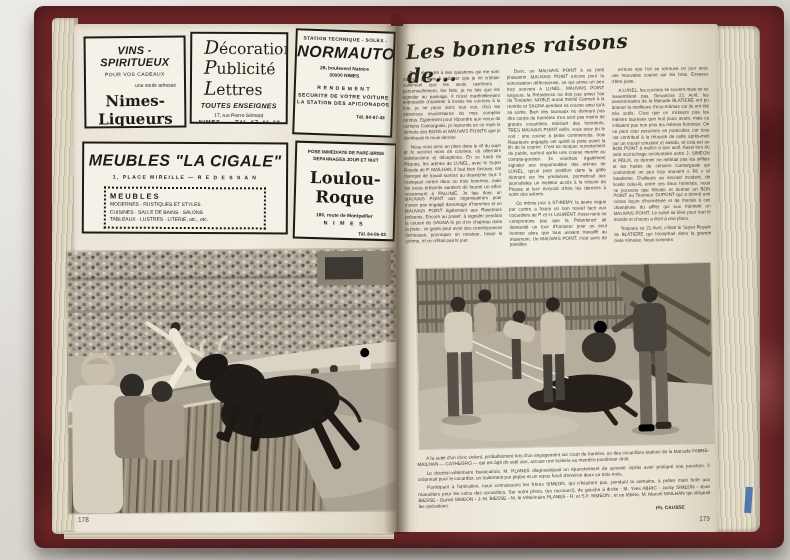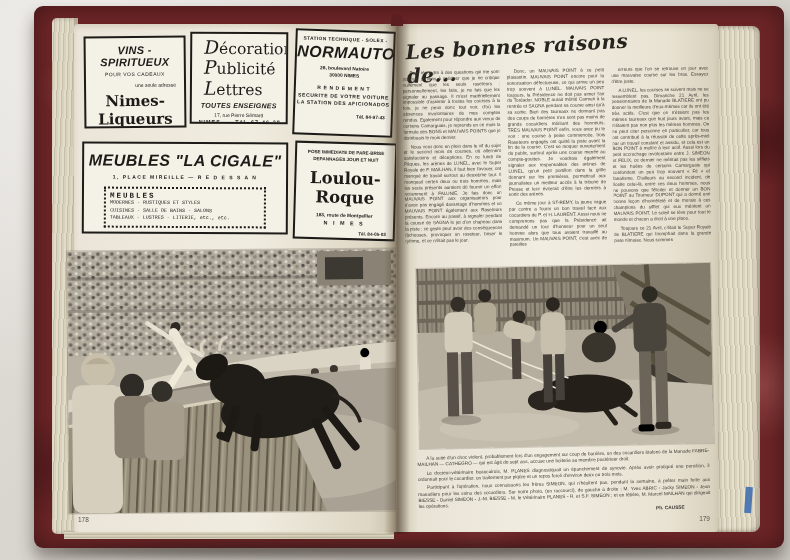--- a/index.html
+++ b/index.html
@@ -56,21 +56,21 @@
   .dec-foot{display:flex;justify-content:space-between;padding:1px 5px 0 7px;font-size:5.4px;font-weight:bold;letter-spacing:1px;}
   .ad-norm{left:220px;top:6px;width:100px;height:106px;padding-top:5px;transform:rotate(2deg);}
   .norm-top{font-size:4.8px;font-weight:bold;letter-spacing:.4px;}
   .norm-brand{font-size:16px;font-weight:bold;font-style:italic;letter-spacing:.5px;margin-top:2px;}
   .norm-addr{font-size:4.8px;font-weight:bold;margin-top:4px;line-height:1.4;}
   .norm-sub{font-size:5px;font-weight:bold;margin-top:6px;line-height:1.5;letter-spacing:.6px;}
   .norm-tel{font-size:4.8px;font-weight:bold;text-align:right;padding-right:6px;margin-top:6px;}
   .ad-meub{left:8px;top:118px;width:206px;height:92px;padding-top:8px;transform:rotate(.3deg);}
   .meub-brand{font-size:16px;font-weight:bold;font-style:italic;letter-spacing:.5px;}
   .meub-addr{font-size:5px;font-weight:bold;letter-spacing:1.5px;margin-top:4px;}
-  .meub-inner{margin:7px auto 0 auto;width:150px;border:2px dotted #1d1b18;padding:3px 4px;text-align:left;font-family:Liberation Mono, monospace;}
+  .meub-inner{margin:7px auto 0 auto;width:150px;border:2px dotted #1d1b18;padding:3px 4px;text-align:left;}
   .meub-inner-title{font-weight:bold;font-size:7.5px;letter-spacing:2px;}
   .meub-inner-line{font-size:5px;line-height:1.5;}
   .ad-loulou{left:220px;top:118px;width:102px;height:98px;padding-top:6px;transform:rotate(1.6deg);}
   .lr-top{font-size:4.6px;font-weight:bold;line-height:1.5;}
   .lr-brand{font-family:"DejaVu Serif",serif;font-weight:bold;font-size:16.5px;margin-top:5px;}
   .lr-addr{font-size:4.8px;font-weight:bold;margin-top:6px;}
   .lr-city{font-size:5.4px;font-weight:bold;letter-spacing:2px;margin-top:2px;}
   .lr-tel{font-size:4.6px;font-weight:bold;text-align:right;padding-right:7px;margin-top:4px;line-height:1.6;}
   
   .photo-left{position:absolute;left:-6px;top:226px;width:330px;height:262px;transform:rotate(-.5deg);

